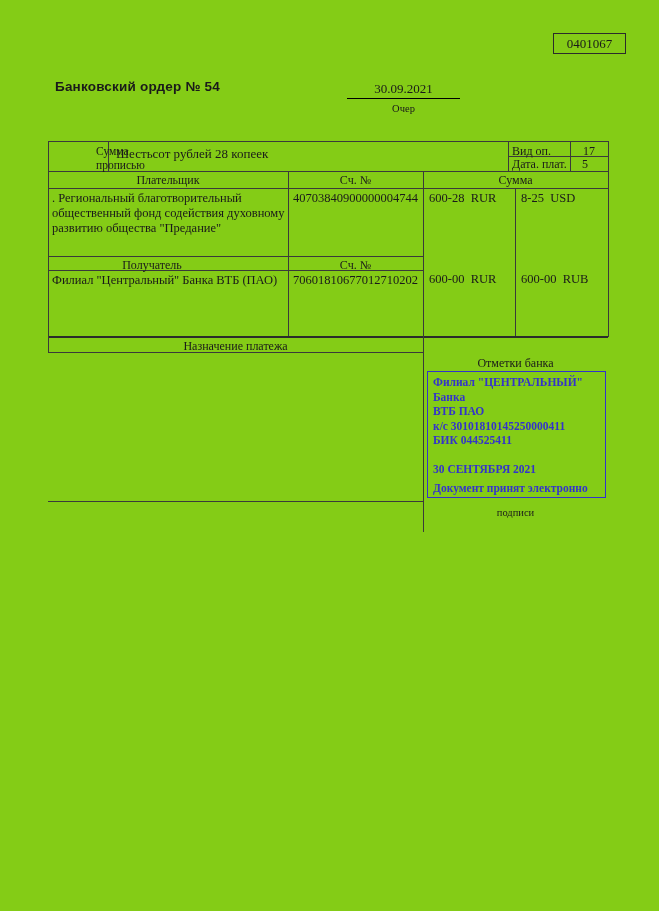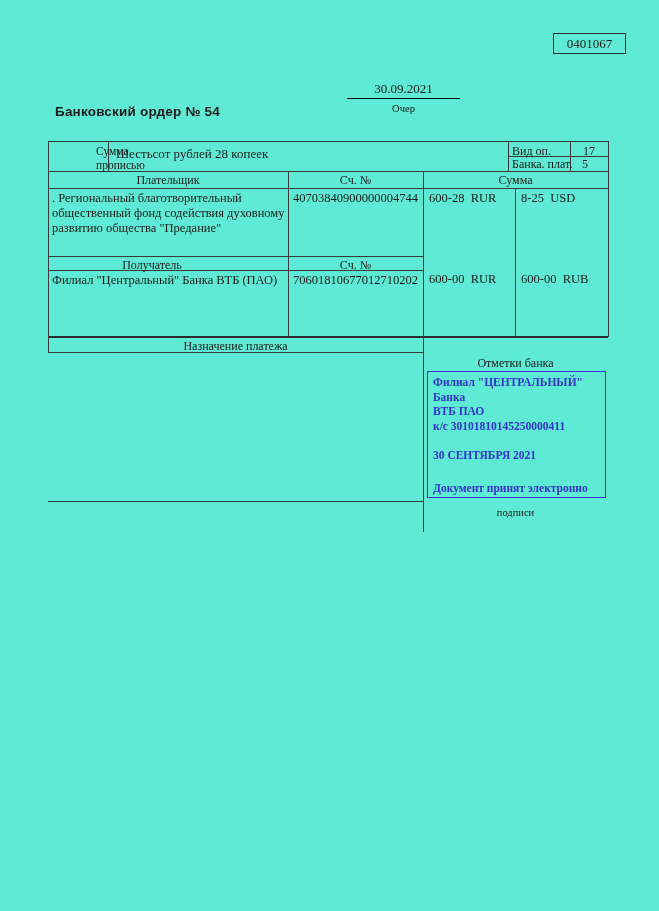--- a/index.html
+++ b/index.html
@@ -1,35 +1,35 @@
 <!DOCTYPE html>
 <html lang="ru" style="--stamp-blue: #3333cc;"><head>
 <meta charset="utf-8">
 <style>
   :root{ --line:#3a3a3a; --stamp-blue:#3333cc; }
   html,body{margin:0;padding:0;}
   body{background:#888;}
   .page{
-    position:relative; width:659px; height:911px; background:#5eead4;
+    position:relative; width:659px; height:911px; background:#84cc16;
     margin:0 auto; overflow:hidden;
     font-family:"Liberation Serif", serif; color:#1a1a1a;
   }
   .hline{position:absolute; height:1px; background:var(--line);}
   .hline.thick{height:2px; background:#2b2b2b;}
   .vline{position:absolute; width:1px; background:var(--line);}
   .t{position:absolute; font-size:12.5px; line-height:15px; white-space:pre-wrap;}
   .t.center{text-align:center;}
   .small{font-size:10.5px;}
   .codebox{
     position:absolute; border:1px solid #2b2b2b; text-align:center;
     font-size:13px; line-height:19px;
   }
   .title{
     position:absolute; font-family:"Liberation Sans", sans-serif;
-    font-weight:bold; font-size:13.5px; letter-spacing:0.2px;margin-top:25px;
+    font-weight:bold; font-size:13.5px; letter-spacing:0.2px;
   }
   .stamp{
     position:absolute; border:1px solid var(--stamp-blue); color:var(--stamp-blue);
     font-weight:bold; font-size:11.5px; line-height:14.5px;
     padding:3px 5px; box-sizing:border-box;
   }
   .stamp .sline{white-space:pre-wrap;}
   .stamp .sfooter{position:absolute; left:5px; bottom:2px; white-space:nowrap;}
   .stamp .gap{height:14.5px;}
 </style>
@@ -64,21 +64,21 @@
   <div class="vline" style="left:570px; top:141px; height:30px;"></div>
   <div class="vline" style="left:608px; top:141px; height:196px;"></div>
   <div class="vline" style="left:288px; top:171px; height:165px;"></div>
   <div class="vline" style="left:423px; top:171px; height:361px;"></div>
   <div class="vline" style="left:515px; top:188px; height:148px;"></div>
 
   <div class="t" style="left:53px; top:144px; width:54px; font-size:11.5px; line-height:14px;margin-left:43px;">Сумма прописью</div>
   <div class="t" style="left:116px; top:146px; font-size:13px;">Шестьсот рублей 28 копеек</div>
   <div class="t" style="left:512px; top:144px; font-size:12px;">Вид оп.</div>
   <div class="t center" style="left:570px; top:144px; width:38px; font-size:12px;">17</div>
-  <div class="t" style="left:512px; top:157px; font-size:12px;">Банка. плат.</div>
+  <div class="t" style="left:512px; top:157px; font-size:12px;">Дата. плат.</div>
   <div class="t center" style="left:570px; top:157px; width:30px; font-size:12px;">5</div>
 
   <div class="t center" style="left:48px; top:173px; width:240px; font-size:12px;">Плательщик</div>
   <div class="t center" style="left:288px; top:173px; width:135px; font-size:12px;">Сч. №</div>
   <div class="t center" style="left:423px; top:173px; width:185px; font-size:12px;">Сумма</div>
 
   <div class="t" style="left:52px; top:191px; width:240px;">. Региональный благотворительный общественный фонд содействия духовному развитию общества "Предание"</div>
   <div class="t" style="left:293px; top:191px;font-family:Liberation Serif, serif;">40703840900000004744</div>
   <div class="t" style="left:429px; top:191px;">600-28  RUR</div>
   <div class="t" style="left:521px; top:191px;">8-25  USD</div>
@@ -91,20 +91,21 @@
   <div class="t" style="left:521px; top:272px;">600-00  RUB</div>
 
   <div class="t center" style="left:48px; top:339px; width:375px; font-size:12px;">Назначение платежа</div>
 
   <div class="t center" style="left:423px; top:356px; width:185px; font-size:12px;">Отметки банка</div>
 
   <div class="stamp" style="left:427px; top:371px; width:179px; height:127px;">
     <div class="sline">Филиал "ЦЕНТРАЛЬНЫЙ" Банка</div>
     <div class="sline">ВТБ ПАО</div>
     <div class="sline">к/с 30101810145250000411</div>
+    <div class="sline">БИК 044525411</div>
     <div class="gap"></div>
     <div class="sline">30 СЕНТЯБРЯ 2021</div>
     <div class="sfooter">Документ принят электронно</div>
   </div>
 
   <div class="t center small" style="left:423px; top:505px; width:185px;">подписи</div>
 
 </div>
 
 </body></html>

